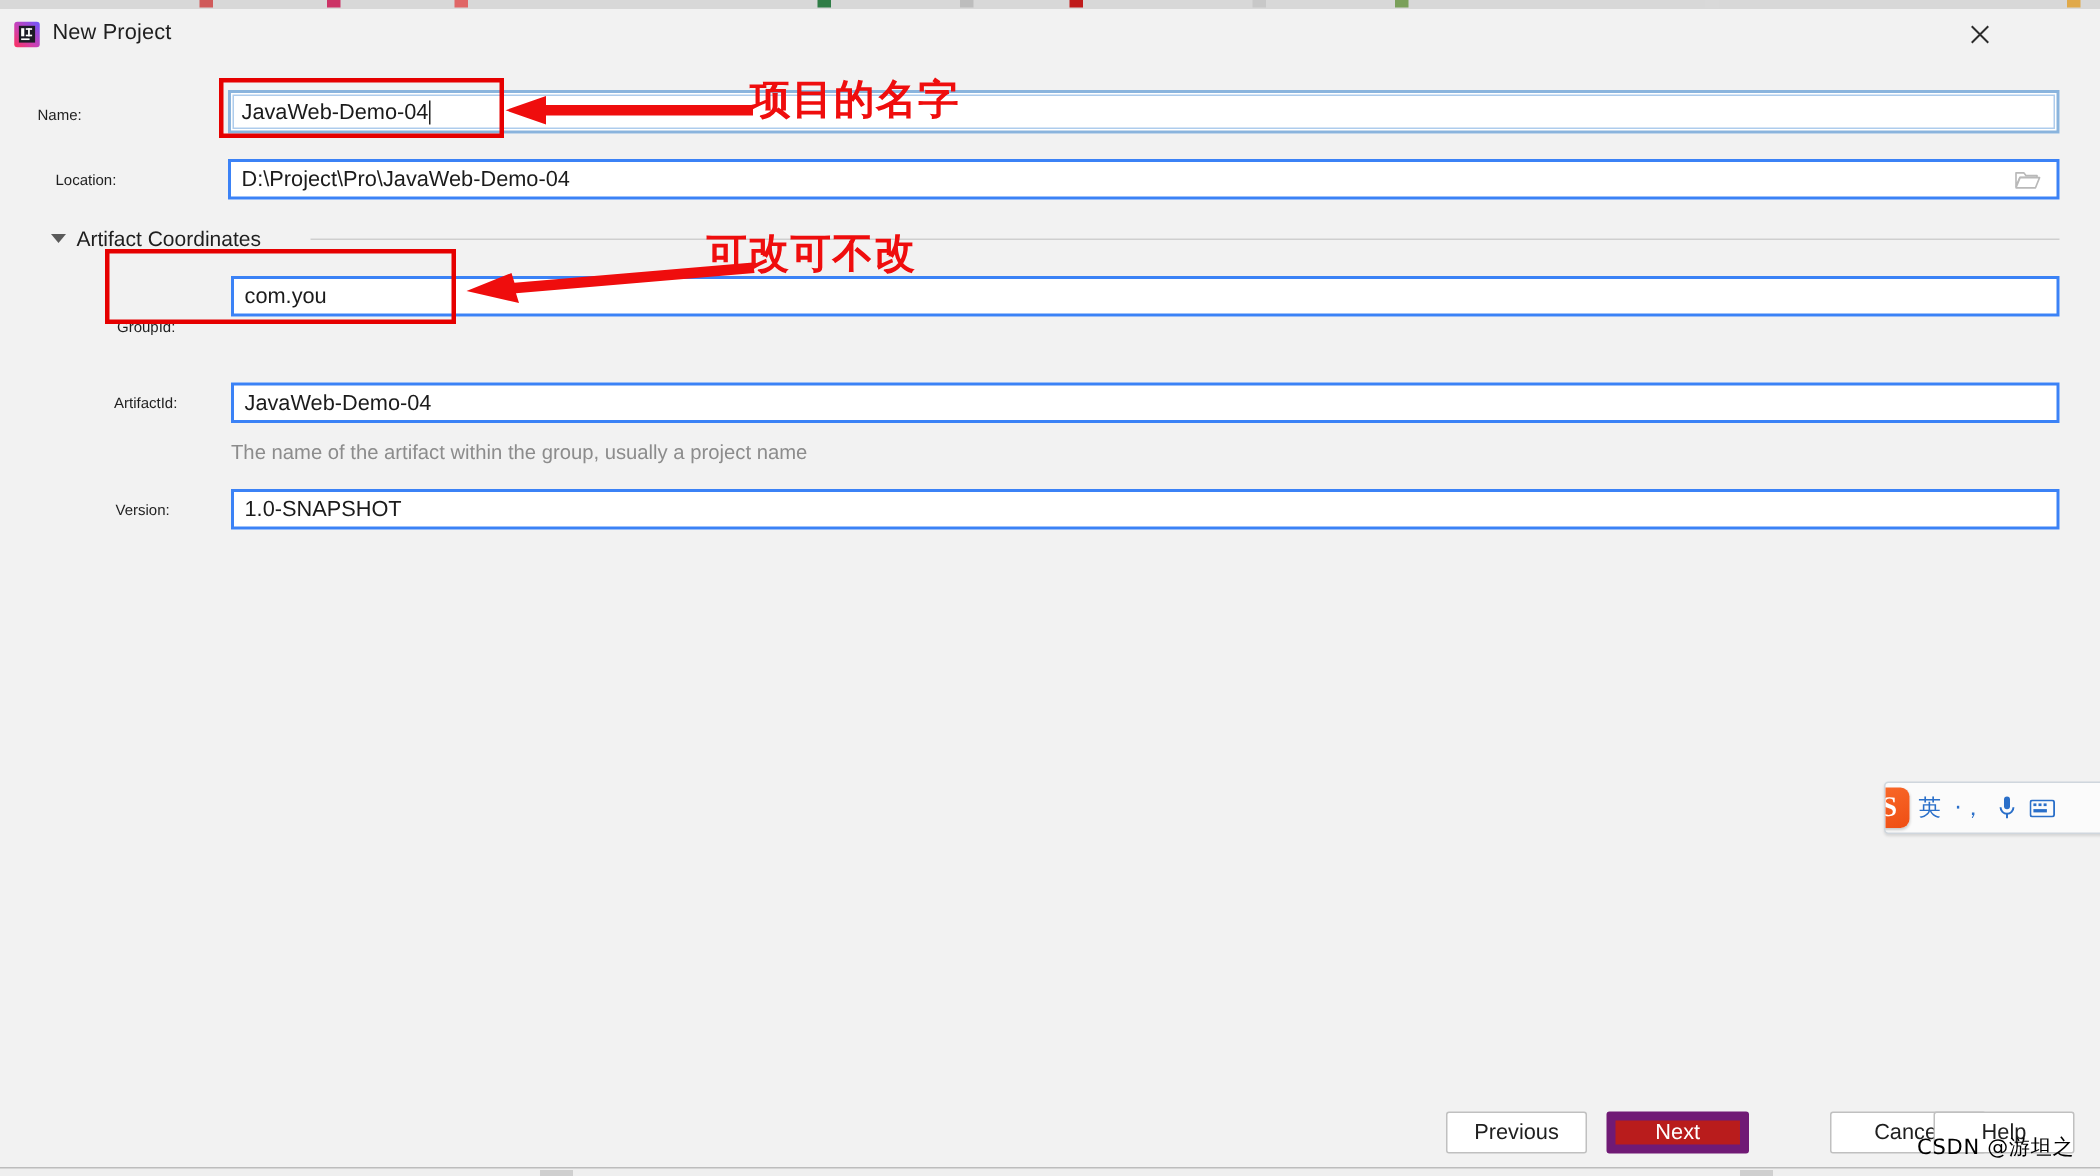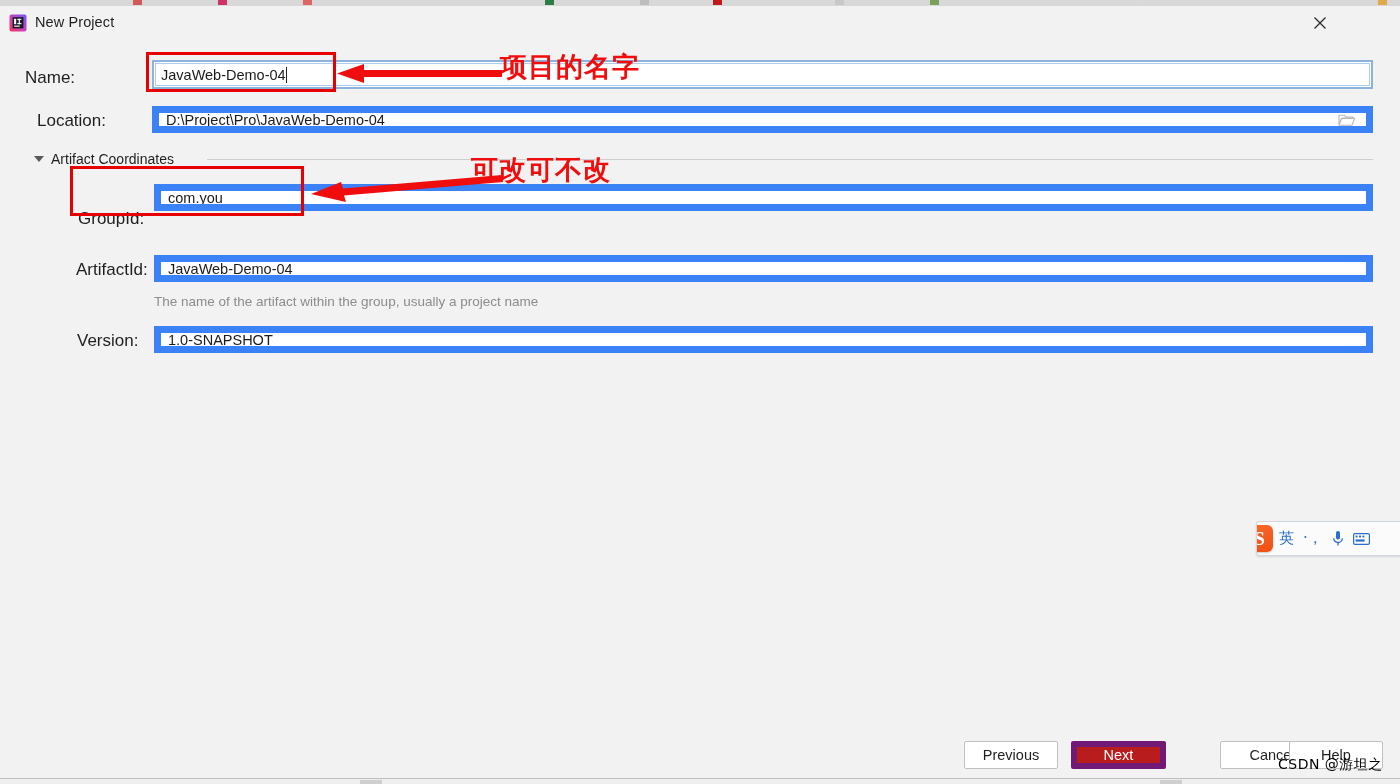--- a/index.html
+++ b/index.html
@@ -75,29 +75,29 @@
 
   
   .form {
     position: absolute;
     left: 0; top: 34px;
     width: 1400px;
     height: 700px;
   }
   .row-label {
     position: absolute;
-    font-size: 17px;
+    font-size: 10px;
     color: #1f1f1f;
     line-height: 18px;
     white-space: nowrap;
   }
   .field {
     position: absolute;
     background: #ffffff;
-    border: 7px solid #3b82f6;
+    border: 2px solid #3b82f6;
     box-sizing: border-box;
     display: flex;
     align-items: center;
     overflow: hidden;
   }
   .field .val {
     font-size: 14.5px;
     color: #1b1b1b;
     padding-left: 7px;
     line-height: 18px;

